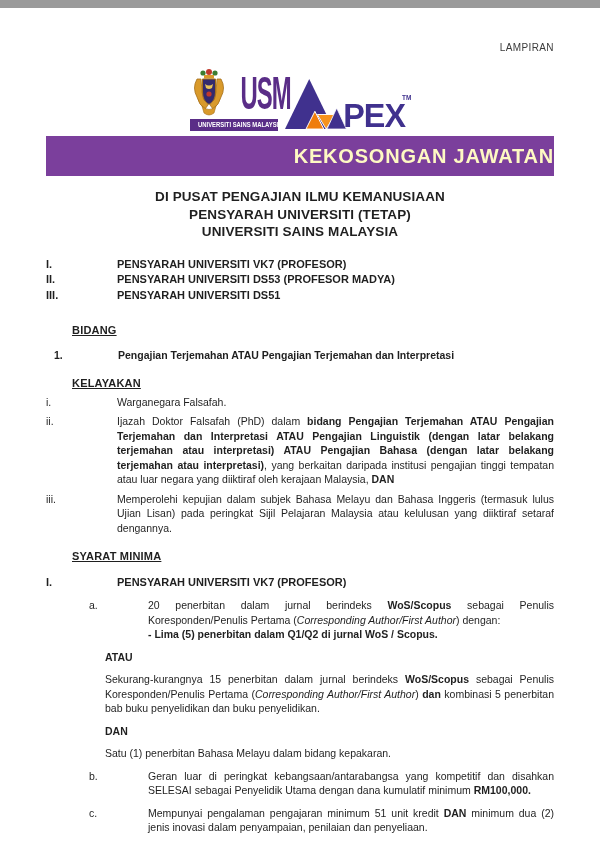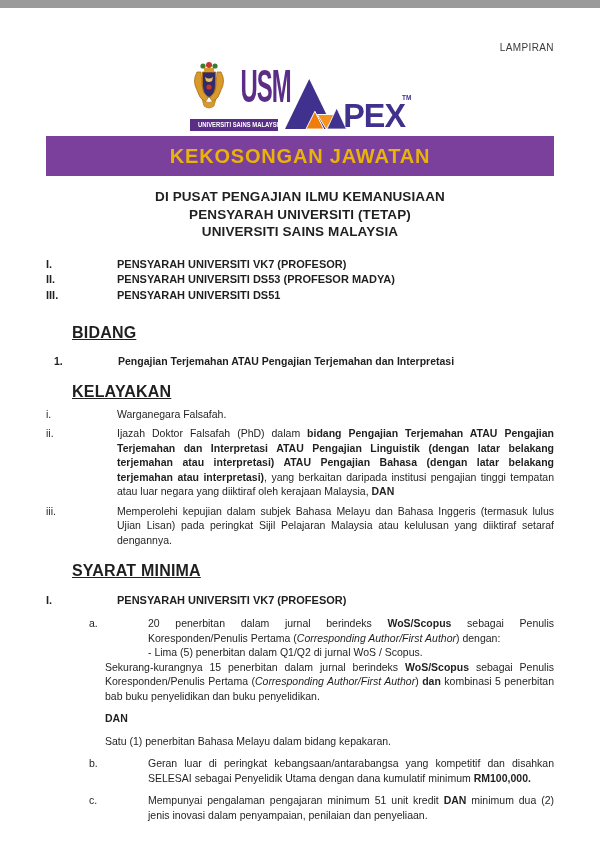--- a/index.html
+++ b/index.html
@@ -23,21 +23,21 @@
   }
   
   .logos {
     margin-top:13px;
     height:63px;
     display:flex;
     justify-content:center;
     align-items:flex-end;
     gap:7px;
   }
-  .usm-logo { display:flex; flex-direction:column; align-items:center;gap:7px; }
+  .usm-logo { display:flex; flex-direction:column; align-items:center; }
   .usm-top  { display:flex; align-items:center; gap:2px; height:50px; }
   .usm-wordmark {
     font-size:46px; font-weight:bold; line-height:34px;
     color:var(--usm-purple, #5a2d87);
     transform:scaleX(0.52); transform-origin:center;
     letter-spacing:-2px;
     width:48px; text-align:center;
   }
   .usm-caption {
     margin-top:1px;
@@ -49,41 +49,41 @@
     white-space:nowrap;
     transform-origin:center;
   }
   .usm-caption > span { display:inline-block; transform:scaleX(0.84); }
   .apex-logo { height:54px; }
   
   .banner {
     margin-top:5px;
     height:40px;
     background:var(--banner-purple, #7b3f9c);
-    color:#eab308;
+    color:#fef9c3;
     font-size:20px; font-weight:bold;
     letter-spacing:0.8px;
-    text-align:center; line-height:40px;
+    text-align:right; line-height:40px;
   }
   
   .doc-title {
     margin-top:12px;
     text-align:center;
     font-size:13.5px; font-weight:bold;
     line-height:17.5px;
     letter-spacing:0.1px;
   }
   
   .row { display:flex; align-items:flex-start; }
   .marker { flex:0 0 auto; }
   .rtext  { flex:1 1 auto;padding-left:43px; }
   .positions { margin-top:16px; font-size:11px; font-weight:bold; line-height:15.5px; }
   .positions .marker { width:28px; }
   .section-heading {
-    font-size:16px; font-weight:bold;
+    font-size:11px; font-weight:bold;
     text-decoration:underline;
     letter-spacing:0.2px;
     padding-left:26px;
   }
   .mt-bidang  { margin-top:21px; }
   .mt-kelayak { margin-top:14px; }
   .mt-syarat  { margin-top:15px; }
   .body-text { font-size:10.5px; line-height:14.5px; }
   .justify   { text-align:justify; }
   .bidang-item { margin-top:12px; font-size:10.5px; font-weight:bold; line-height:14.5px; margin-left:8px; }
@@ -190,23 +190,24 @@
 
   <div class="section-heading mt-syarat">SYARAT MINIMA</div>
 
   <div class="row pos-head">
     <span class="marker">I.</span>
     <span class="rtext">PENSYARAH UNIVERSITI VK7 (PROFESOR)</span>
   </div>
 
   <div class="row body-text lettered">
     <span class="marker">a.</span>
-    <span class="rtext justify"><span>20 penerbitan dalam jurnal berindeks </span><span style="font-weight: 700;">WoS/Scopus</span><span> sebagai Penulis Koresponden/Penulis Pertama (</span><span style="font-style: italic;">Corresponding Author/First Author</span><span>) dengan:</span><br><span style="font-weight: 400;">- Lima (5) penerbitan dalam Q1/Q2 di jurnal WoS / Scopus.</span></span>
-  </div>
-
+    <span class="rtext justify"><span>20 penerbitan dalam jurnal berindeks </span><span style="font-weight: 700;">WoS/Scopus</span><span> sebagai Penulis Koresponden/Penulis Pertama (</span><span style="font-style: italic;">Corresponding Author/First Author</span><span>) dengan:</span><br><span style="font-weight: 700;">- Lima (5) penerbitan dalam Q1/Q2 di jurnal WoS / Scopus.</span></span>
+  </div>
+
+  <div class="conj">ATAU</div>
 
   <div class="body-text sub-para justify"><span>Sekurang-kurangnya 15 penerbitan dalam jurnal berindeks </span><span style="font-weight: 700;">WoS/Scopus</span><span> sebagai Penulis Koresponden/Penulis Pertama (</span><span style="font-style: italic;">Corresponding Author/First Author</span><span>) </span><span style="font-weight: 700;">dan</span><span> kombinasi 5 penerbitan bab buku penyelidikan dan buku penyelidikan.</span></div>
 
   <div class="conj">DAN</div>
 
   <div class="body-text sub-para"><span>Satu (1) penerbitan Bahasa Melayu dalam bidang kepakaran.</span></div>
 
   <div class="row body-text lettered gap-top">
     <span class="marker">b.</span>
     <span class="rtext justify"><span>Geran luar di peringkat kebangsaan/antarabangsa yang kompetitif dan disahkan SELESAI sebagai Penyelidik Utama dengan dana kumulatif minimum </span><span style="font-weight: 700;">RM100,000.</span></span>

